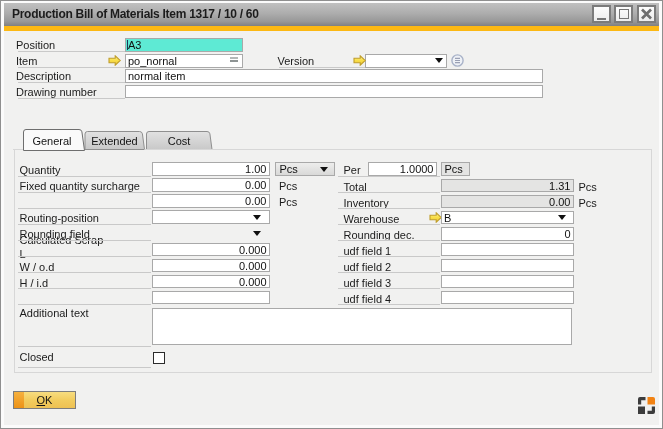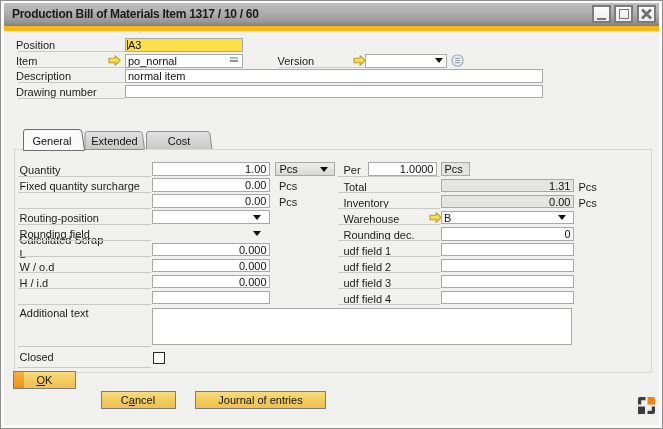--- a/index.html
+++ b/index.html
@@ -44,21 +44,21 @@
   <div class="abs lb" style="left:15px;top:54px;">Item</div>
   <div class="abs lb" style="left:276.5px;top:54px;">Version</div>
   <div class="abs lb" style="left:15px;top:69px;">Description</div>
   <div class="abs lb" style="left:15px;top:85px;">Drawing number</div>
   <div class="abs ul" style="left:17px;top:50px;width:107px;"></div>
   <div class="abs ul" style="left:17px;top:66px;width:107px;"></div>
   <div class="abs ul" style="left:278px;top:66px;width:86px;"></div>
   <div class="abs ul" style="left:17px;top:81px;width:107px;"></div>
   <div class="abs ul" style="left:17px;top:97px;width:107px;"></div>
 
-  <div class="abs fd" style="left:124px;top:37px;width:118px;background:#fde047;">A3</div>
+  <div class="abs fd" style="left:124px;top:37px;width:118px;background:#5eead4;">A3</div>
   <div class="abs" style="left:125.5px;top:38.5px;width:1.5px;height:10px;background:#1f3556;"></div>
   <div class="abs fd" style="left:124px;top:53px;width:118px;">po_nornal</div>
   <div class="abs" style="left:228.5px;top:56px;width:8.5px;height:1.5px;background:#b3b8b8;"></div>
   <div class="abs" style="left:228.5px;top:58.5px;width:8.5px;height:2.5px;background:#8e9494;"></div>
   <div class="abs fd" style="left:364px;top:53px;width:82px;"></div>
   <div class="abs tri" style="left:434px;top:57px;"></div>
   <div class="abs fd" style="left:124px;top:68px;width:418px;">normal item</div>
   <div class="abs fd" style="left:124px;top:83.5px;width:418px;"></div>
 
   <svg class="abs" style="left:106.5px;top:54px;" width="13" height="11" viewBox="0 0 13 11">
@@ -167,26 +167,24 @@
     <path d="M1 3.2 H7.2 V0.8 L12.3 5.5 L7.2 10.2 V7.8 H1 Z" fill="url(#ar)" stroke="#bf9d2b" stroke-width="1.1"></path>
   </svg>
   <div class="abs fd" style="left:440px;top:209.5px;width:132.5px;">B</div>
   <div class="abs tri" style="left:556.5px;top:214px;"></div>
   <div class="abs fd num" style="left:440px;top:226px;width:132.5px;">0</div>
   <div class="abs fd" style="left:440px;top:241.5px;width:132.5px;"></div>
   <div class="abs fd" style="left:440px;top:257.5px;width:132.5px;"></div>
   <div class="abs fd" style="left:440px;top:273.5px;width:132.5px;"></div>
   <div class="abs fd" style="left:440px;top:289.5px;width:132.5px;"></div>
 
-  <div class="abs btn" style="left:12px;top:370px;width:63px;overflow:hidden;">
+  <div class="abs btn" style="left:12px;top:390px;width:63px;overflow:hidden;">
     <div class="abs" style="left:0;top:0;width:10px;height:17px;background:linear-gradient(180deg,#f6b13f,#ec9013);"></div>
     <span style="text-decoration:underline">O</span>K
   </div>
-  <div class="abs btn" style="left:99.5px;top:390px;width:75px;">C<span style="text-decoration:underline">a</span>ncel</div>
-  <div class="abs btn" style="left:194px;top:390px;width:131px;">Journal of entries</div>
 
   <svg class="abs" style="left:637px;top:396px;" width="17" height="17" viewBox="0 0 17 17">
     <path d="M0 7.5 V2 Q0 0 2 0 H7.5 V3.2 H3.2 V7.5 Z" fill="#3c3c3c"></path>
     <path d="M9.5 0 H15 Q17 0 17 2 V7.5 H9.5 Z" fill="#f28212"></path>
     <rect x="0" y="9.5" width="7" height="7.5" fill="#3c3c3c"></rect>
     <path d="M17 9.5 V15 Q17 17 15 17 H9.5 V13.8 H13.8 V9.5 Z" fill="#3c3c3c"></path>
   </svg>
 </div>
 
 </body></html>

